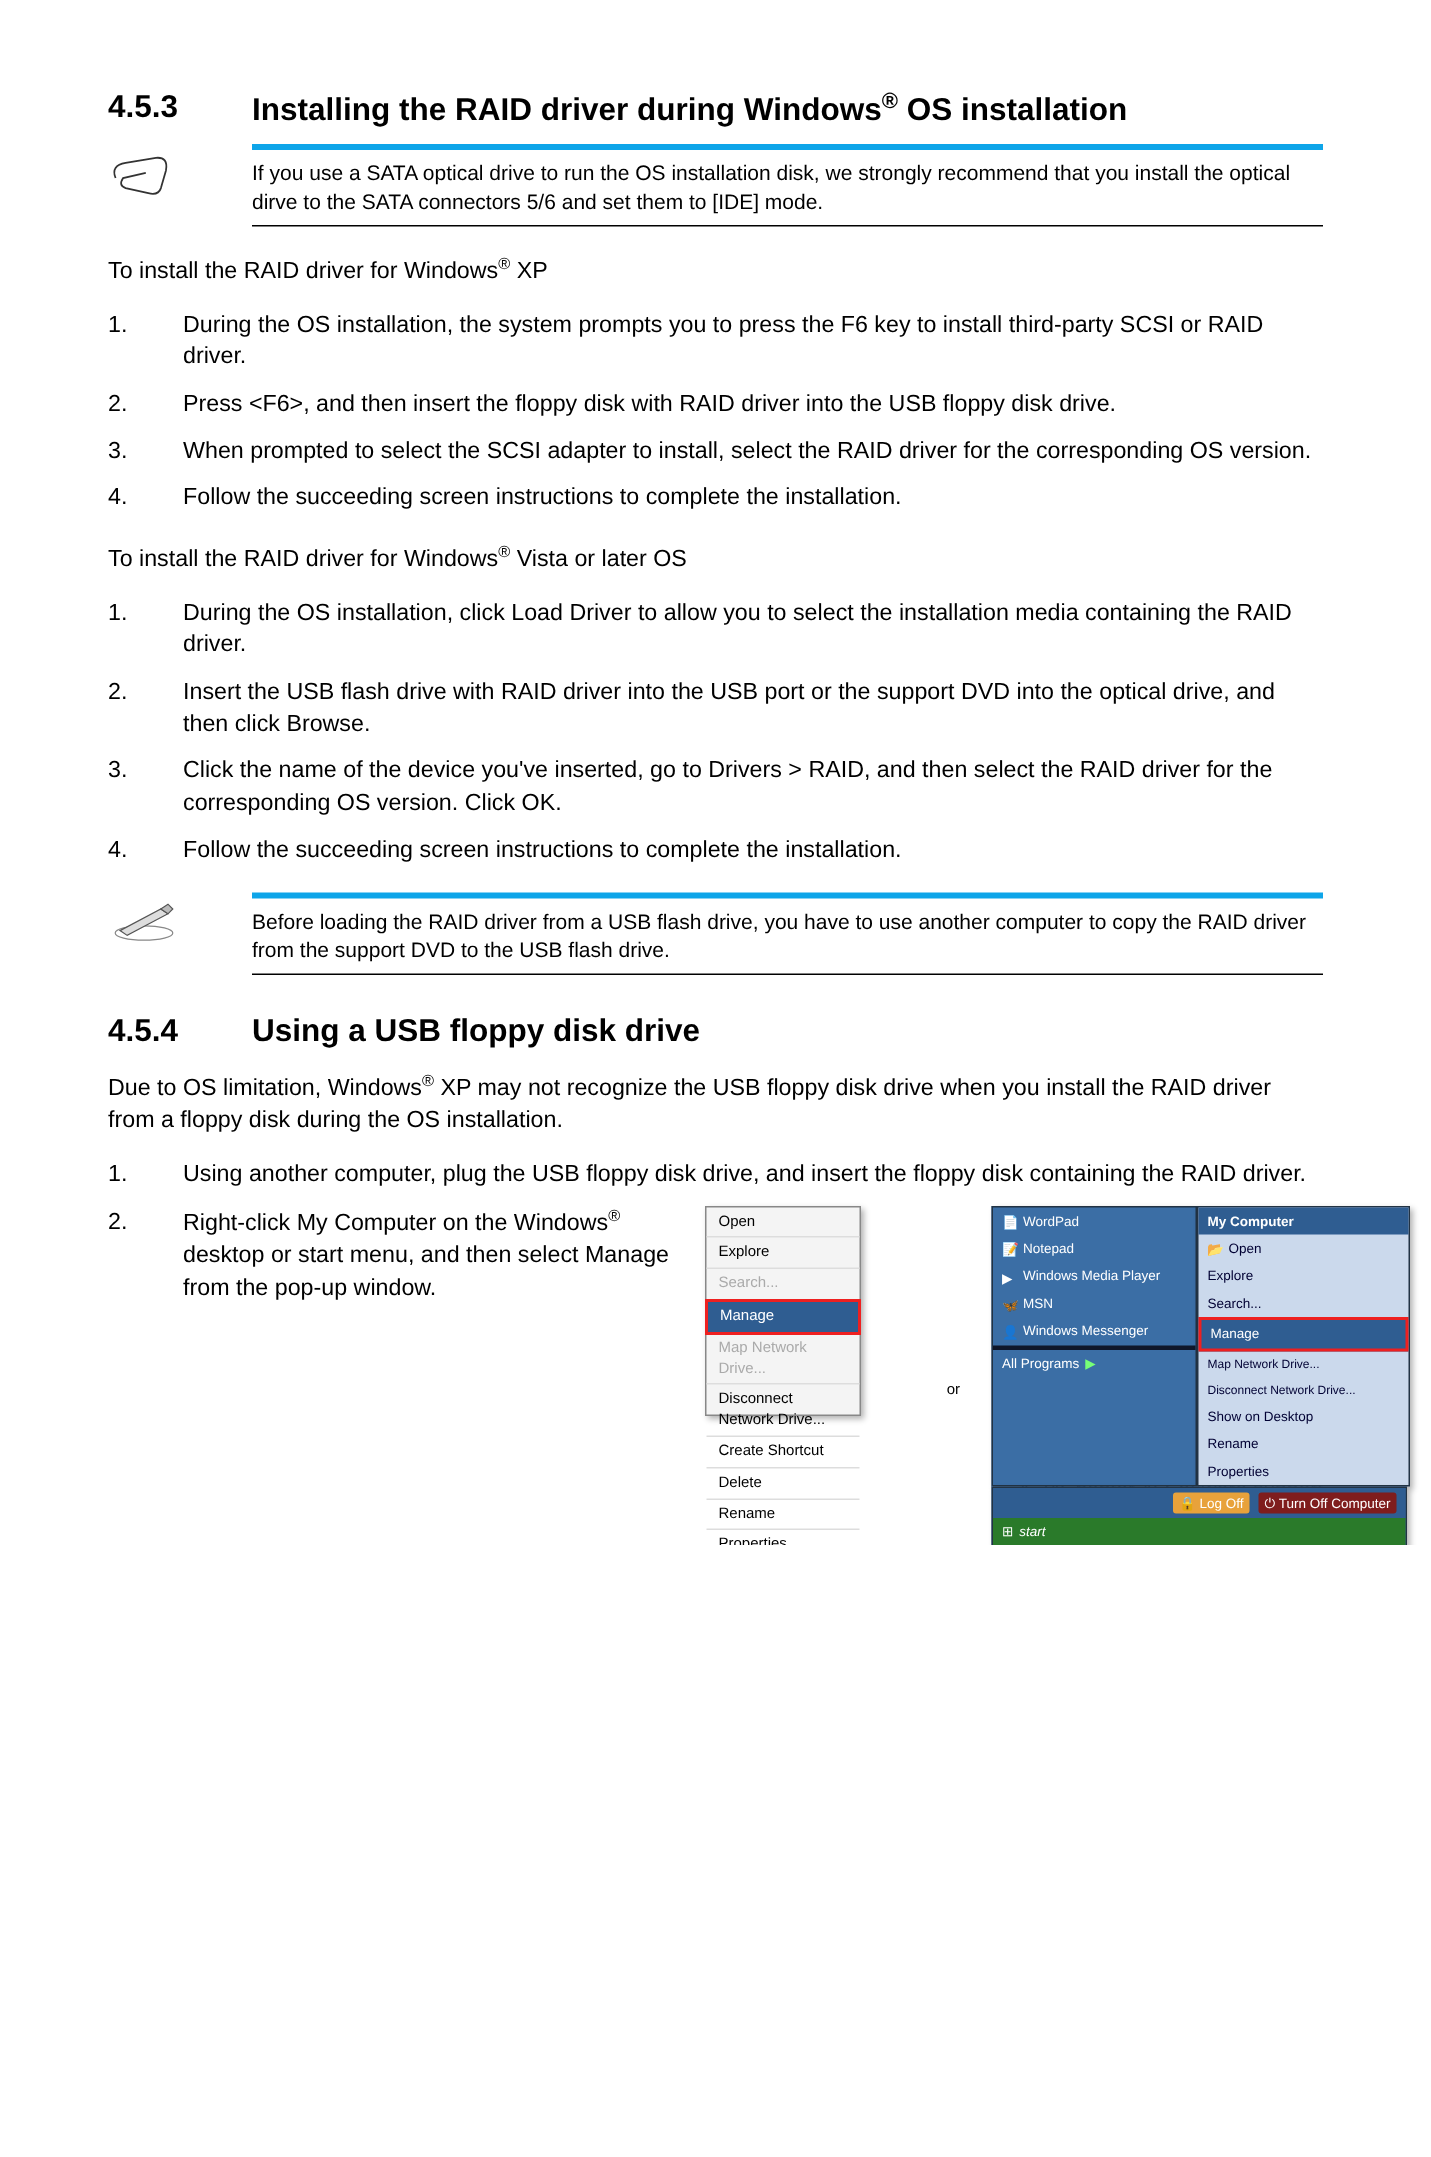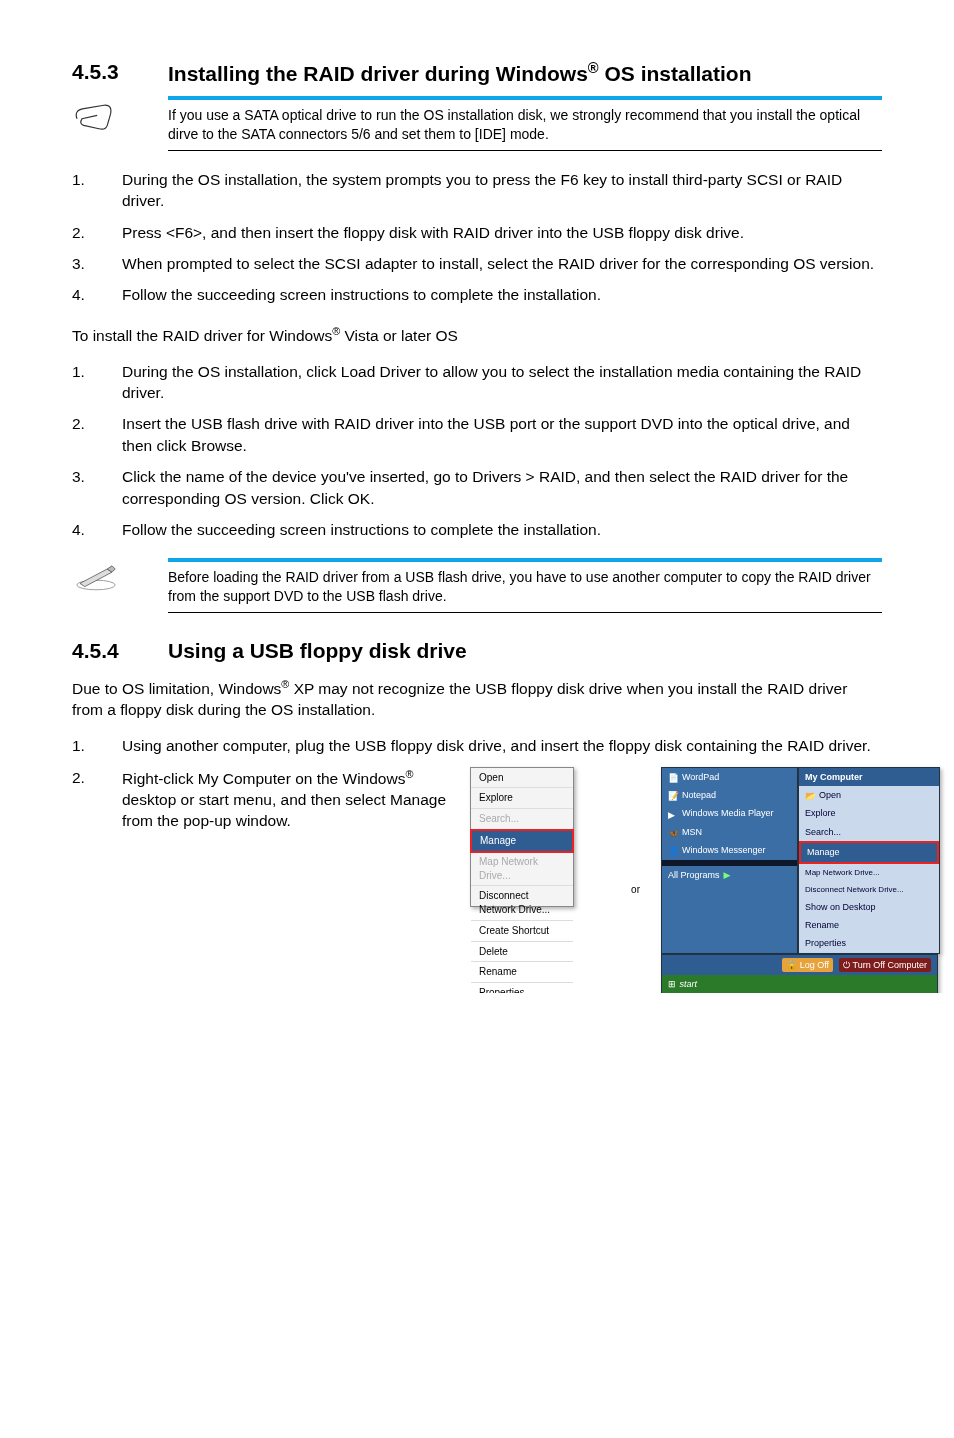--- a/index.html
+++ b/index.html
@@ -118,21 +118,21 @@
     background:#3b6ea5;
     border:1px solid #234;
     width:135px;
     font-size:9px;
     color:#fff;
     display:flex;
     flex-direction:column;
     box-shadow: 2px 2px 4px rgba(0,0,0,0.3);
   }
   .startmenu .row{padding:3px 6px;display:flex;align-items:center;gap:4px;}
-  .startmenu .sep{border-top:6px solid #0f172a;}
+  .startmenu .sep{border-top:3px solid #0f172a;}
   .startmenu .foot{background:#2f5d91;padding:3px 6px;display:flex;gap:6px;justify-content:flex-end;}
   .rightpane{
     background:#cbd9ec;
     border:1px solid #234;
     width:140px;
     font-size:9px;
     color:#003;
     display:flex;
     flex-direction:column;
     box-shadow: 2px 2px 4px rgba(0,0,0,0.3);
@@ -167,20 +167,23 @@
 
   <div class="note-table">
     <div class="note-icon">
       <svg class="paperclip" viewBox="0 0 50 40">
         <path d="M6 22 Q2 12 14 10 L38 6 Q48 5 46 16 L42 30 Q40 36 32 34 L14 30 Q8 28 12 22 L30 18" fill="none" stroke="#333" stroke-width="1.4"></path>
       </svg>
     </div>
     <div class="note-lines">If you use a SATA optical drive to run the OS installation disk, we strongly recommend that you install the optical dirve to the SATA connectors 5/6 and set them to [IDE] mode.</div>
   </div>
 
+  <div class="para">
+    <span>To install the RAID driver for Windows</span><span class="sup">®</span><span> XP</span>
+  </div>
 
   <ol class="steps">
     <li>
         <span class="num">1.</span>
         <span class="txt">During the OS installation, the system prompts you to press the F6 key to install third-party SCSI or RAID driver.</span>
       </li>
     <li>
         <span class="num">2.</span>
         <span class="txt">Press &lt;F6&gt;, and then insert the floppy disk with RAID driver into the USB floppy disk drive.</span>
       </li>

